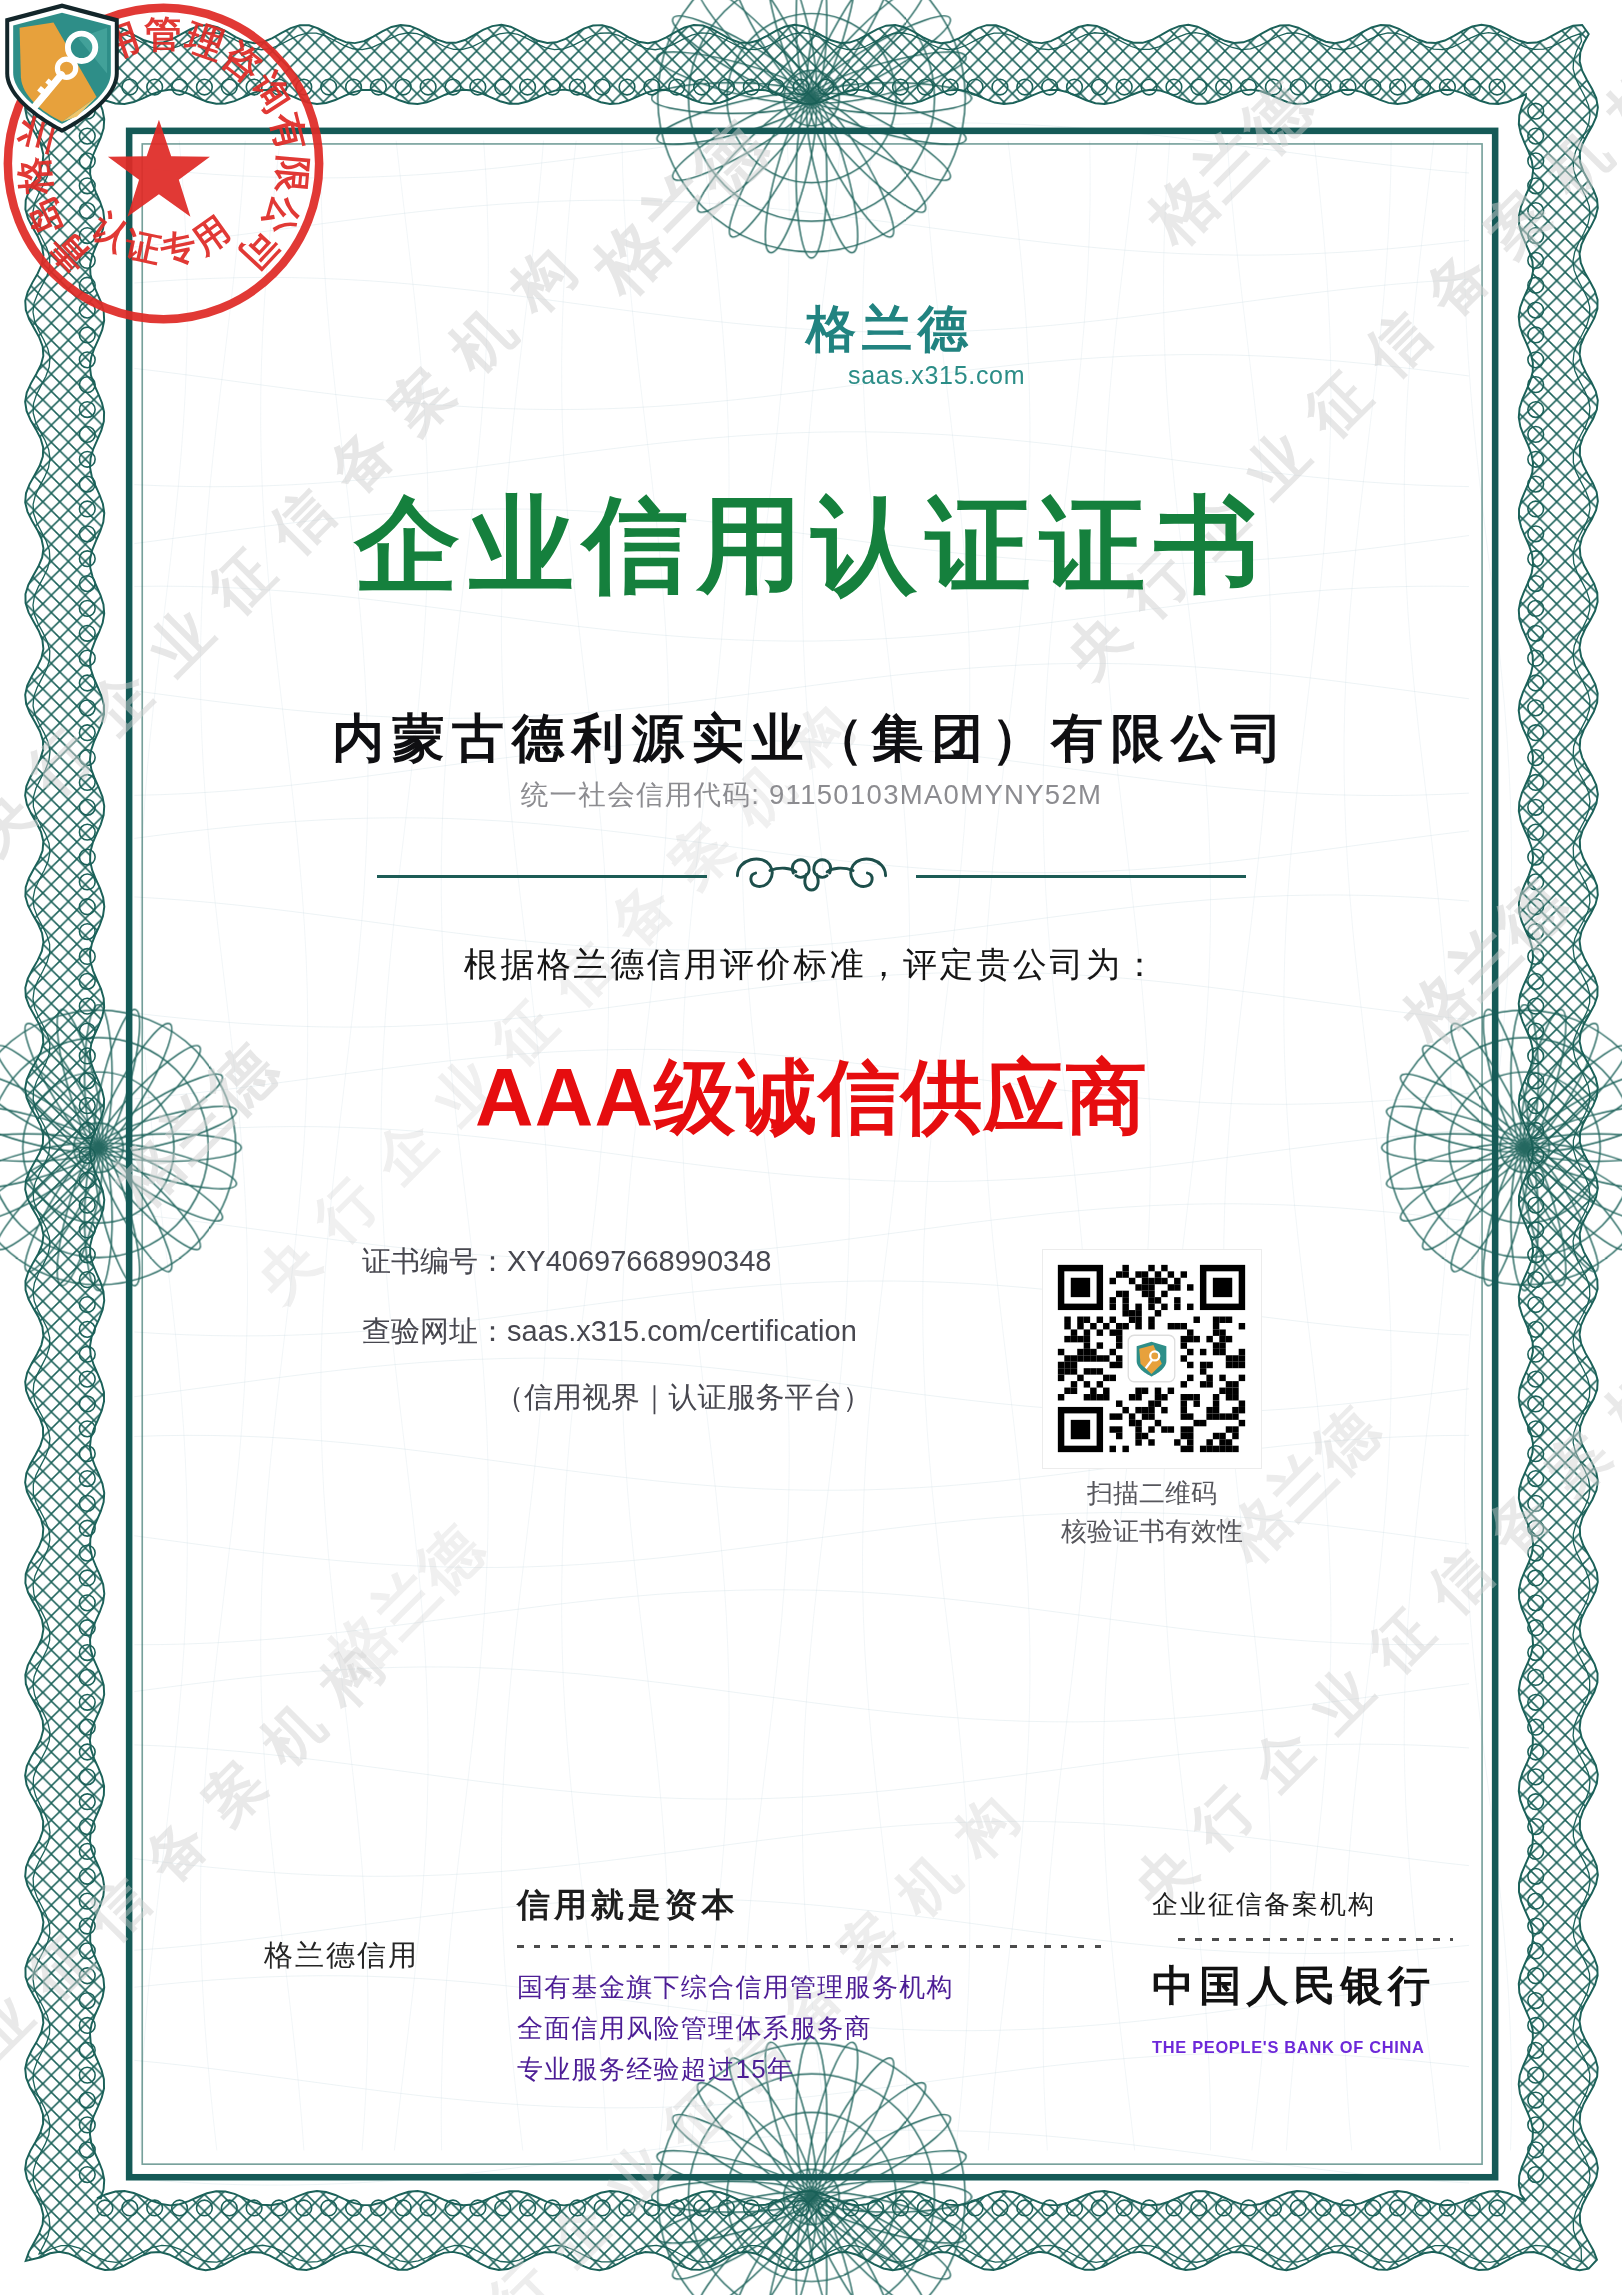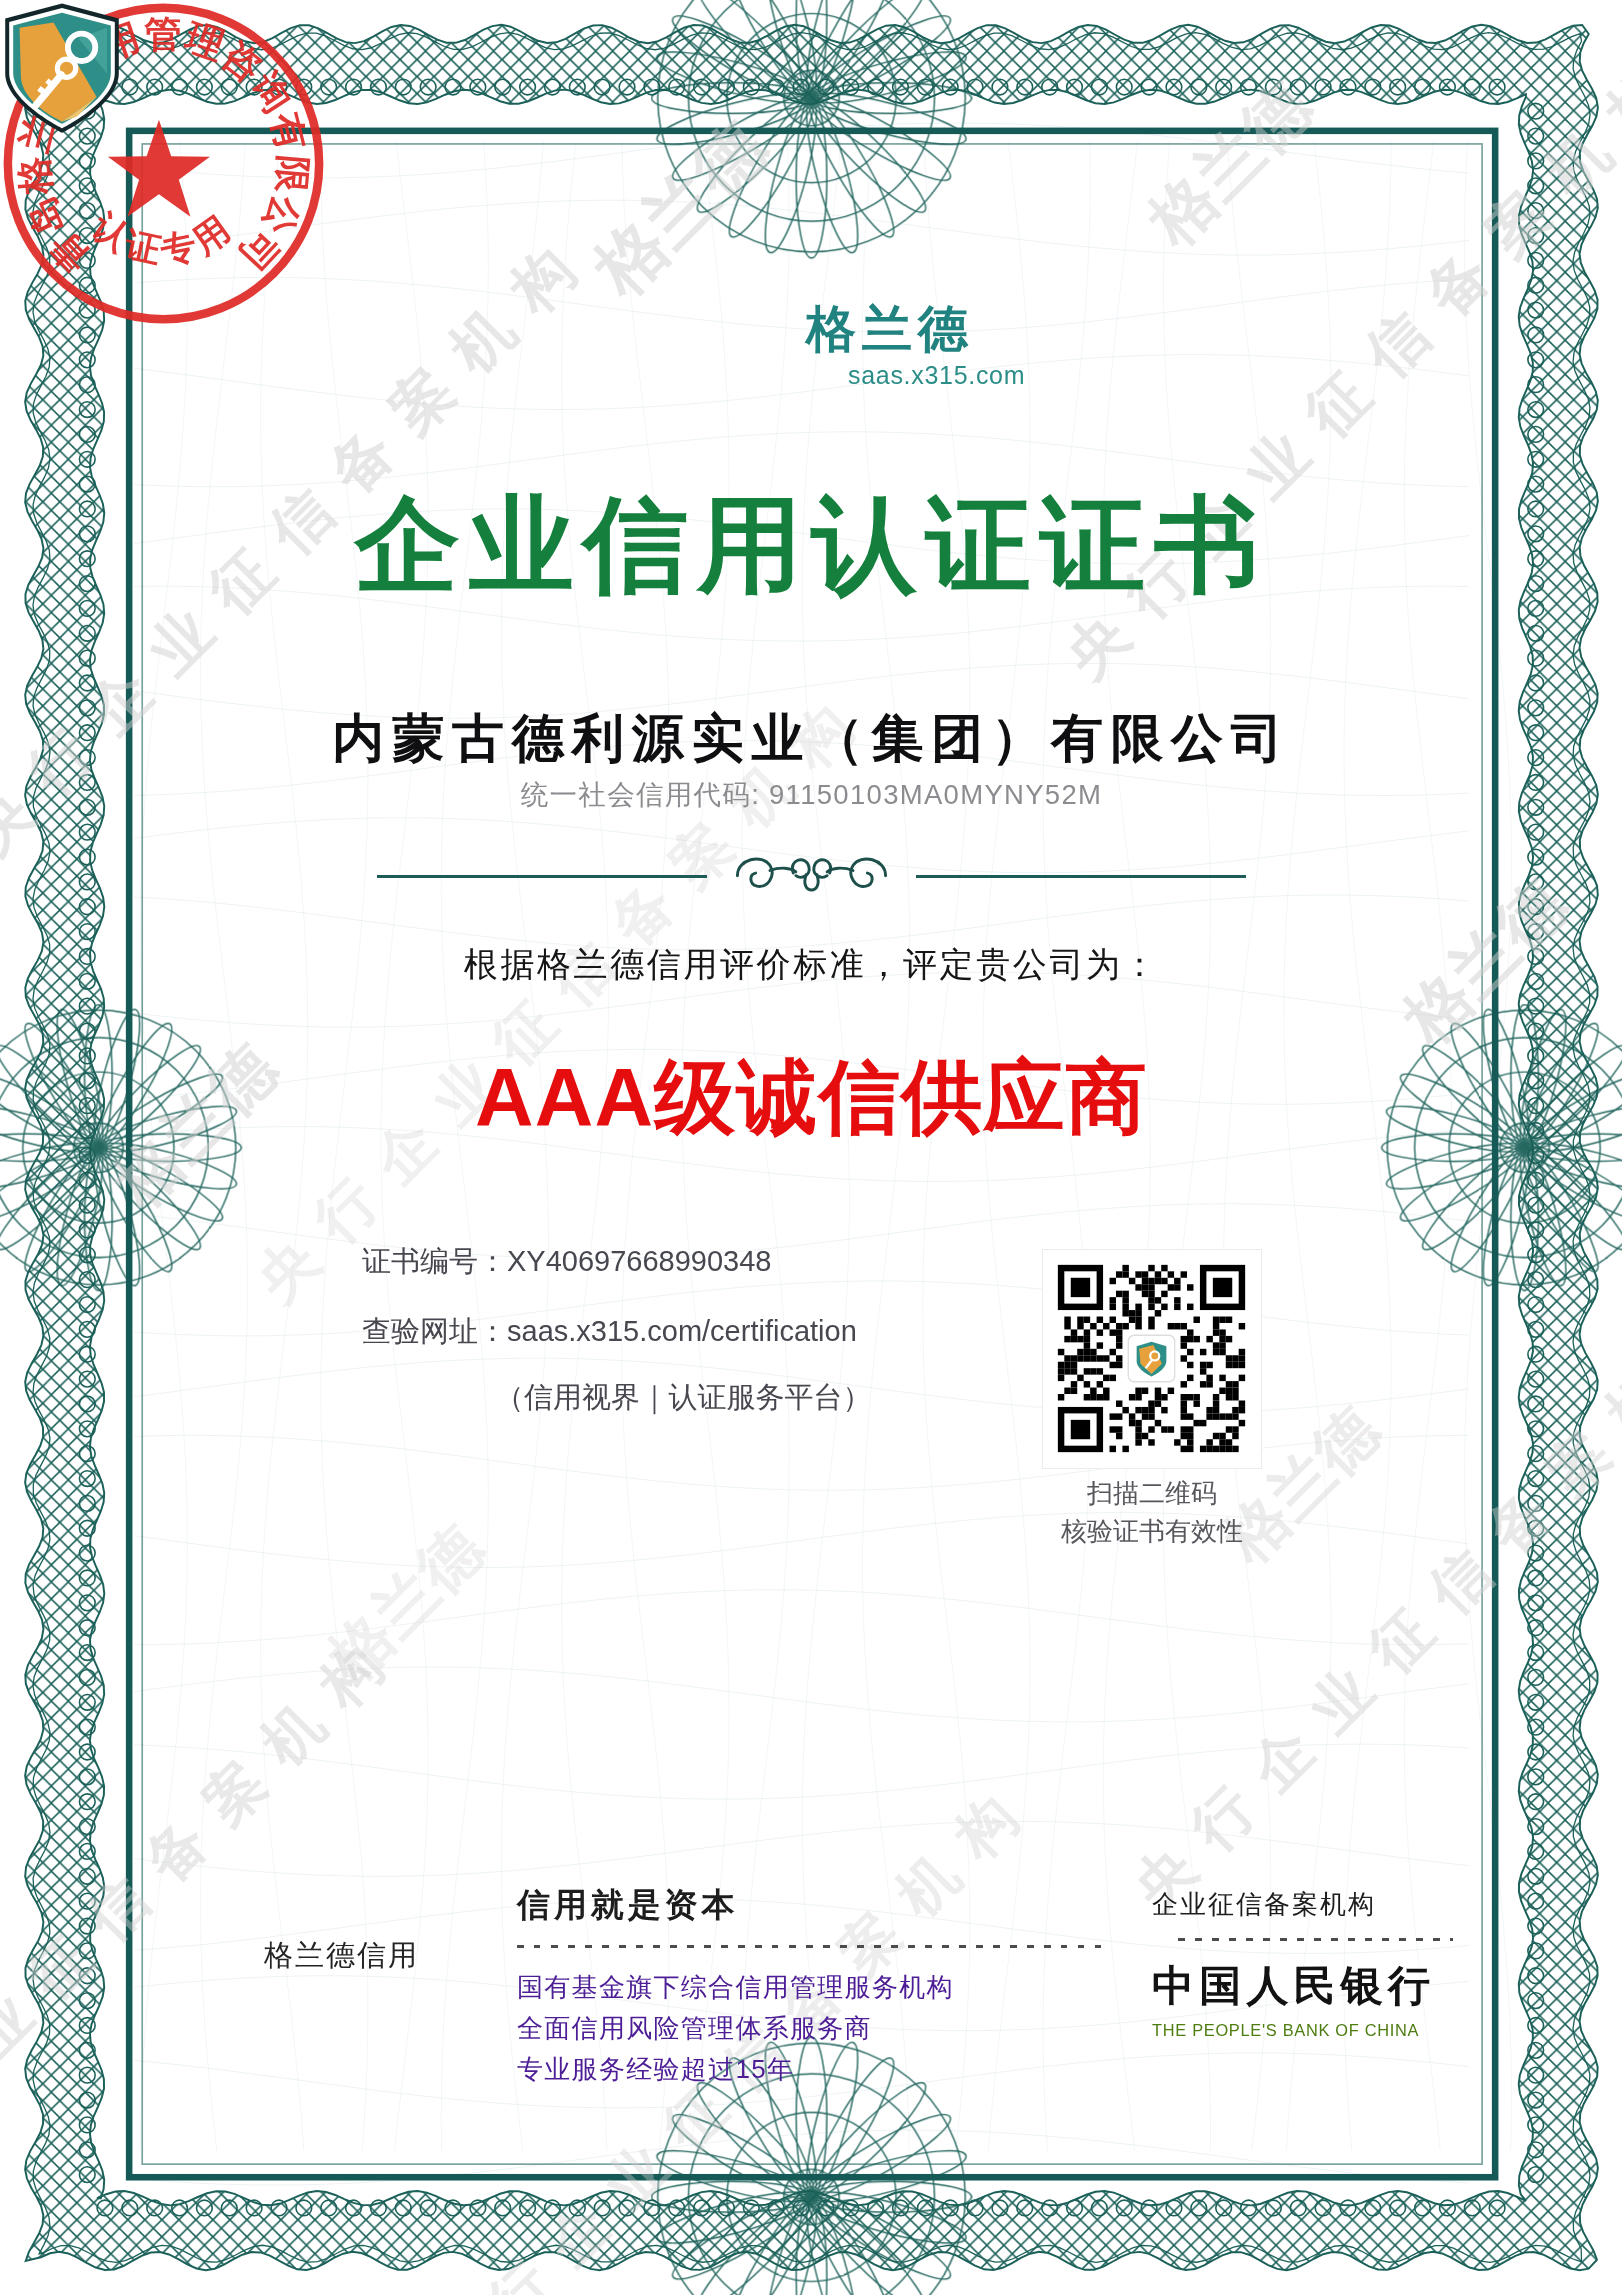--- a/index.html
+++ b/index.html
@@ -49,21 +49,21 @@
   .slogan{font-size:33px;font-weight:800;color:#1d1d1d;letter-spacing:3.9px;}
   .dotline{height:3.3px;margin:17px 0 18.3px 0;
            background:repeating-linear-gradient(90deg,#4c4c4c 0 6.5px,transparent 6.5px 17px);}
   .fc-line{font-size:26px;color:#4c1d95;line-height:41px;letter-spacing:1.3px;}
 
   .footer-right{position:absolute;left:1152px;top:1887px;width:327px;}
   .fr-title{font-size:26px;color:#1d1d1d;letter-spacing:2px;}
   .footer-right .dotline{width:275px;margin:15.7px auto 17px auto;}
   .bank-cn{font-family:"DejaVu Serif","Liberation Serif",serif;font-size:42px;font-weight:800;
            color:#121212;letter-spacing:5.2px;margin-top:12px;}
-  .bank-en{margin-top:7px;font-size:16.4px;color:#4d7c0f;letter-spacing:0.7px;font-weight:400;}
+  .bank-en{margin-top:24px;font-size:16.4px;color:#6d28d9;letter-spacing:0.7px;font-weight:700;}
 </style>
 </head>
 <body>
 
 <div class="page">
 
   <svg id="mesh" width="1623" height="2295" viewBox="0 0 2480 3508">
       <path d="M205,255.8L245,259.8L285,263.4L325,266.4L365,268.8L405,270.5L445,271.6L485,272.0L525,271.7L565,270.7L605,269.0L645,266.7L685,263.7L725,260.2L765,256.2L805,251.8L845,247.0L885,241.9L925,236.6L965,231.2L1005,225.8L1045,220.5L1085,215.3L1125,210.3L1165,205.7L1205,201.5L1245,197.8L1285,194.6L1325,192.0L1365,190.0L1405,188.7L1445,188.1L1485,188.1L1525,188.9L1565,190.3L1605,192.5L1645,195.2L1685,198.5L1725,202.3L1765,206.6L1805,211.3L1845,216.3L1885,221.6L1925,226.9L1965,232.3L2005,237.7L2045,243.0L2085,248.0L2125,252.7L2165,257.1L2205,261.0L2245,264.4M205,377.5L245,373.5L285,369.0L325,364.1L365,359.0L405,353.7L445,348.3L485,342.9L525,337.5L565,332.4L605,327.5L645,322.9L685,318.8L725,315.2L765,312.1L805,309.6L845,307.7L885,306.5L925,306.0L965,306.2L1005,307.1L1045,308.7L1085,310.9L1125,313.7L1165,317.1L1205,321.1L1245,325.4L1285,330.2L1325,335.2L1365,340.5L1405,345.9L1445,351.3L1485,356.6L1525,361.9L1565,366.8L1605,371.5L1645,375.8L1685,379.6L1725,382.9L1765,385.6L1805,387.7L1845,389.1L1885,389.9L1925,389.9L1965,389.3L2005,387.9L2045,385.9L2085,383.3L2125,380.1L2165,376.3L2205,372.1L2245,367.5M205,432.6L245,429.6L285,427.2L325,425.5L365,424.4L405,424.0L445,424.3L485,425.3L525,427.0L565,429.3L605,432.3L645,435.8L685,439.8L725,444.2L765,449.0L805,454.1L845,459.4L885,464.8L925,470.2L965,475.6L1005,480.7L1045,485.7L1085,490.3L1125,494.5L1165,498.2L1205,501.4L1245,504.0L1285,506.0L1325,507.3L1365,507.9L1405,507.9L1445,507.1L1485,505.6L1525,503.5L1565,500.8L1605,497.5L1645,493.6L1685,489.3L1725,484.7L1765,479.7L1805,474.4L1845,469.1L1885,463.7L1925,458.3L1965,453.0L2005,448.0L2045,443.3L2085,438.9L2125,435.0L2165,431.6L2205,428.8L2245,426.6M205,563.1L245,567.9L285,573.0L325,578.4L365,583.8L405,589.2L445,594.5L485,599.6L525,604.5L565,609.1L605,613.2L645,616.8L685,619.9L725,622.4L765,624.3L805,625.5L845,626.0L885,625.8L925,624.9L965,623.3L1005,621.1L1045,618.3L1085,614.8L1125,610.9L1165,606.5L1205,601.8L1245,596.8L1285,591.5L1325,586.1L1365,580.7L1405,575.3L1445,570.1L1485,565.1L1525,560.5L1565,556.2L1605,552.4L1645,549.1L1685,546.4L1725,544.3L1765,542.9L1805,542.1L1845,542.1L1885,542.7L1925,544.1L1965,546.1L2005,548.7L2045,551.9L2085,555.7L2125,559.9L2165,564.5L2205,569.5L2245,574.7M205,740.8L245,742.5L285,743.6L325,744.0L365,743.7L405,742.7L445,741.0L485,738.6L525,735.7L565,732.2L605,728.2L645,723.7L685,718.9L725,713.9L765,708.6L805,703.2L845,697.8L885,692.4L925,687.2L965,682.3L1005,677.7L1045,673.5L1085,669.8L1125,666.6L1165,664.0L1205,662.0L1245,660.7L1285,660.1L1325,660.1L1365,660.9L1405,662.4L1445,664.5L1485,667.2L1525,670.5L1565,674.4L1605,678.7L1645,683.4L1685,688.4L1725,693.6L1765,698.9L1805,704.4L1845,709.7L1885,715.0L1925,720.0L1965,724.7L2005,729.1L2045,733.0L2085,736.4L2125,739.2L2165,741.4L2205,742.9L2245,743.8M205,830.9L245,825.6L285,820.2L325,814.8L365,809.5L405,804.4L445,799.5L485,794.9L525,790.8L565,787.2L605,784.1L645,781.6L685,779.7L725,778.5L765,778.0L805,778.2L845,779.1L885,780.7L925,782.9L965,785.8L1005,789.2L1045,793.1L1085,797.5L1125,802.2L1165,807.3L1205,812.5L1245,817.9L1285,823.3L1325,828.7L1365,833.9L1405,838.9L1445,843.5L1485,847.8L1525,851.6L1565,854.9L1605,857.6L1645,859.7L1685,861.1L1725,861.9L1765,861.9L1805,861.3L1845,859.9L1885,857.9L1925,855.3L1965,852.1L2005,848.3L2045,844.1L2085,839.5L2125,834.5L2165,829.3L2205,824.0L2245,818.6M205,896.4L245,896.0L285,896.3L325,897.3L365,899.0L405,901.4L445,904.3L485,907.8L525,911.8L565,916.3L605,921.1L645,926.2L685,931.4L725,936.8L765,942.3L805,947.6L845,952.8L885,957.7L925,962.3L965,966.5L1005,970.3L1045,973.4L1085,976.1L1125,978.0L1165,979.3L1205,979.9L1245,979.9L1285,979.1L1325,977.6L1365,975.5L1405,972.8L1445,969.5L1485,965.6L1525,961.3L1565,956.6L1605,951.6L1645,946.4L1685,941.0L1725,935.6L1765,930.3L1805,925.0L1845,920.0L1885,915.2L1925,910.9L1965,907.0L2005,903.6L2045,900.8L2085,898.6L2125,897.0L2165,896.2L2205,896.0L2245,896.6M205,1055.8L245,1061.2L285,1066.5L325,1071.7L365,1076.5L405,1081.1L445,1085.2L485,1088.9L525,1091.9L565,1094.4L605,1096.3L645,1097.5L685,1098.0L725,1097.8L765,1096.9L805,1095.3L845,1093.1L885,1090.2L925,1086.8L965,1082.9L1005,1078.5L1045,1073.8L1085,1068.7L1125,1063.5L1165,1058.1L1205,1052.7L1245,1047.3L1285,1042.1L1325,1037.1L1365,1032.4L1405,1028.2L1445,1024.4L1485,1021.1L1525,1018.4L1565,1016.3L1605,1014.8L1645,1014.1L1685,1014.1L1725,1014.7L1765,1016.1L1805,1018.1L1845,1020.7L1885,1023.9L1925,1027.7L1965,1031.9L2005,1036.5L2045,1041.5L2085,1046.7L2125,1052.0L2165,1057.4L2205,1062.8L2245,1068.1M205,1215.7L245,1214.7L285,1213.0L325,1210.6L365,1207.7L405,1204.2L445,1200.2L485,1195.7L525,1190.9L565,1185.8L605,1180.5L645,1175.1L685,1169.7L725,1164.4L765,1159.2L805,1154.3L845,1149.7L885,1145.5L925,1141.7L965,1138.5L1005,1135.9L1045,1134.0L1085,1132.7L1125,1132.1L1165,1132.1L1205,1132.9L1245,1134.4L1285,1136.5L1325,1139.2L1365,1142.5L1405,1146.4L1445,1150.7L1485,1155.4L1525,1160.4L1565,1165.6L1605,1171.0L1645,1176.4L1685,1181.8L1725,1187.0L1765,1192.0L1805,1196.8L1845,1201.1L1885,1205.0L1925,1208.4L1965,1211.2L2005,1213.4L2045,1215.0L2085,1215.8L2125,1216.0L2165,1215.4L2205,1214.2L2245,1212.3M205,1281.5L245,1276.3L285,1271.4L325,1266.9L365,1262.8L405,1259.1L445,1256.0L485,1253.6L525,1251.7L565,1250.5L605,1250.0L645,1250.2L685,1251.1L725,1252.7L765,1254.9L805,1257.8L845,1261.2L885,1265.1L925,1269.5L965,1274.2L1005,1279.3L1045,1284.5L1085,1289.9L1125,1295.3L1165,1300.7L1205,1305.9L1245,1310.9L1285,1315.6L1325,1319.8L1365,1323.7L1405,1326.9L1445,1329.7L1485,1331.7L1525,1333.2L1565,1333.9L1605,1333.9L1645,1333.3L1685,1331.9L1725,1329.9L1765,1327.3L1805,1324.1L1845,1320.3L1885,1316.1L1925,1311.4L1965,1306.5L2005,1301.3L2045,1296.0L2085,1290.5L2125,1285.2L2165,1279.9L2205,1274.8L2245,1270.0M205,1371.0L245,1373.4L285,1376.3L325,1379.8L365,1383.8L405,1388.3L445,1393.1L485,1398.2L525,1403.5L565,1408.9L605,1414.3L645,1419.6L685,1424.8L725,1429.7L765,1434.3L805,1438.5L845,1442.3L885,1445.5L925,1448.1L965,1450.0L1005,1451.3L1045,1451.9L1085,1451.9L1125,1451.1L1165,1449.6L1205,1447.5L1245,1444.8L1285,1441.4L1325,1437.6L1365,1433.3L1405,1428.6L1445,1423.6L1485,1418.4L1525,1413.0L1565,1407.6L1605,1402.2L1645,1397.0L1685,1391.9L1725,1387.2L1765,1382.9L1805,1379.0L1845,1375.6L1885,1372.8L1925,1370.6L1965,1369.0L2005,1368.2L2045,1368.0L2085,1368.6L2125,1369.8L2165,1371.7L2205,1374.2L2245,1377.3M205,1548.6L245,1553.1L285,1557.2L325,1560.9L365,1564.0L405,1566.5L445,1568.3L485,1569.5L525,1570.0L565,1569.8L605,1568.9L645,1567.3L685,1565.1L725,1562.2L765,1558.8L805,1554.9L845,1550.5L885,1545.7L925,1540.7L965,1535.4L1005,1530.1L1045,1524.7L1085,1519.3L1125,1514.1L1165,1509.1L1205,1504.4L1245,1500.1L1285,1496.3L1325,1493.0L1365,1490.3L1405,1488.3L1445,1486.8L1485,1486.1L1525,1486.1L1565,1486.7L1605,1488.1L1645,1490.1L1685,1492.7L1725,1495.9L1765,1499.7L1805,1503.9L1845,1508.6L1885,1513.5L1925,1518.7L1965,1524.1L2005,1529.5L2045,1534.9L2085,1540.1L2125,1545.2L2165,1550.0L2205,1554.4L2245,1558.4M205,1679.7L245,1676.2L285,1672.1L325,1667.7L365,1662.9L405,1657.8L445,1652.5L485,1647.1L525,1641.7L565,1636.4L605,1631.2L645,1626.3L685,1621.6L725,1617.4L765,1613.7L805,1610.5L845,1607.9L885,1606.0L925,1604.7L965,1604.1L1005,1604.1L1045,1604.9L1085,1606.4L1125,1608.5L1165,1611.2L1205,1614.6L1245,1618.4L1285,1622.7L1325,1627.4L1365,1632.4L1405,1637.6L1445,1643.0L1485,1648.4L1525,1653.8L1565,1659.0L1605,1664.1L1645,1668.8L1685,1673.1L1725,1677.0L1765,1680.4L1805,1683.2L1845,1685.4L1885,1687.0L1925,1687.8L1965,1688.0L2005,1687.4L2045,1686.2L2085,1684.3L2125,1681.8L2165,1678.6L2205,1675.0L2245,1670.8M205,1734.8L245,1731.1L285,1728.0L325,1725.5L365,1723.7L405,1722.5L445,1722.0L485,1722.2L525,1723.1L565,1724.7L605,1726.9L645,1729.8L685,1733.2L725,1737.1L765,1741.5L805,1746.3L845,1751.3L885,1756.6L925,1761.9L965,1767.4L1005,1772.7L1045,1777.9L1085,1782.9L1125,1787.6L1165,1791.9L1205,1795.7L1245,1799.0L1285,1801.7L1325,1803.7L1365,1805.2L1405,1805.9L1445,1805.9L1485,1805.3L1525,1803.9L1565,1801.9L1605,1799.3L1645,1796.0L1685,1792.3L1725,1788.1L1765,1783.4L1805,1778.5L1845,1773.3L1885,1767.9L1925,1762.5L1965,1757.1L2005,1751.9L2045,1746.8L2085,1742.0L2125,1737.6L2165,1733.6L2205,1730.1L2245,1727.2M205,1855.9L245,1860.3L285,1865.1L325,1870.2L365,1875.5L405,1880.9L445,1886.3L485,1891.6L525,1896.8L565,1901.8L605,1906.4L645,1910.6L685,1914.3L725,1917.5L765,1920.1L805,1922.0L845,1923.3L885,1924.0L925,1923.9L965,1923.1L1005,1921.6L1045,1919.5L1085,1916.7L1125,1913.4L1165,1909.6L1205,1905.3L1245,1900.6L1285,1895.6L1325,1890.3L1365,1885.0L1405,1879.6L1445,1874.2L1485,1868.9L1525,1863.9L1565,1859.2L1605,1854.8L1645,1850.9L1685,1847.6L1725,1844.8L1765,1842.6L1805,1841.0L1845,1840.2L1885,1840.0L1925,1840.6L1965,1841.8L2005,1843.7L2045,1846.2L2085,1849.4L2125,1853.0L2165,1857.2L2205,1861.8L2245,1866.7M205,2036.0L245,2038.5L285,2040.3L325,2041.5L365,2042.0L405,2041.8L445,2040.9L485,2039.3L525,2037.1L565,2034.2L605,2030.8L645,2026.9L685,2022.5L725,2017.7L765,2012.7L805,2007.4L845,2002.0L885,1996.6L925,1991.3L965,1986.1L1005,1981.1L1045,1976.4L1085,1972.1L1125,1968.3L1165,1965.0L1205,1962.3L1245,1960.3L1285,1958.8L1325,1958.1L1365,1958.1L1405,1958.7L1445,1960.1L1485,1962.1L1525,1964.7L1565,1968.0L1605,1971.7L1645,1976.0L1685,1980.6L1725,1985.5L1765,1990.7L1805,1996.1L1845,2001.5L1885,2006.9L1925,2012.2L1965,2017.2L2005,2022.0L2045,2026.4L2085,2030.4L2125,2033.9L2165,2036.8L2205,2039.1L2245,2040.7M205,2134.9L245,2129.8L285,2124.5L325,2119.1L365,2113.7L405,2108.3L445,2103.2L485,2098.2L525,2093.6L565,2089.4L605,2085.7L645,2082.5L685,2079.9L725,2078.0L765,2076.7L805,2076.0L845,2076.1L885,2076.9L925,2078.4L965,2080.5L1005,2083.3L1045,2086.6L1085,2090.4L1125,2094.7L1165,2099.4L1205,2104.4L1245,2109.7L1285,2115.0L1325,2120.4L1365,2125.8L1405,2131.1L1445,2136.1L1485,2140.8L1525,2145.2L1565,2149.1L1605,2152.4L1645,2155.2L1685,2157.4L1725,2159.0L1765,2159.8L1805,2160.0L1845,2159.4L1885,2158.2L1925,2156.3L1965,2153.8L2005,2150.6L2045,2147.0L2085,2142.8L2125,2138.2L2165,2133.3L2205,2128.2L2245,2122.8M205,2195.7L245,2194.5L285,2194.0L325,2194.2L365,2195.1L405,2196.7L445,2198.9L485,2201.8L525,2205.2L565,2209.2L605,2213.5L645,2218.3L685,2223.3L725,2228.6L765,2234.0L805,2239.4L845,2244.8L885,2250.0L925,2254.9L965,2259.6L1005,2263.9L1045,2267.7L1085,2271.0L1125,2273.7L1165,2275.8L1205,2277.2L1245,2277.9L1285,2277.9L1325,2277.3L1365,2275.9L1405,2273.9L1445,2271.3L1485,2268.0L1525,2264.3L1565,2260.0L1605,2255.4L1645,2250.4L1685,2245.2L1725,2239.9L1765,2234.5L1805,2229.1L1845,2223.8L1885,2218.8L1925,2214.0L1965,2209.6L2005,2205.6L2045,2202.1L2085,2199.2L2125,2196.9L2165,2195.2L2205,2194.3L2245,2194.0M205,2347.5L245,2352.9L285,2358.3L325,2363.7L365,2368.9L405,2373.8L445,2378.4L485,2382.6L525,2386.3L565,2389.5L605,2392.1L645,2394.0L685,2395.3L725,2396.0L765,2395.9L805,2395.1L845,2393.6L885,2391.5L925,2388.7L965,2385.4L1005,2381.6L1045,2377.2L1085,2372.6L1125,2367.5L1165,2362.3L1205,2357.0L1245,2351.5L1285,2346.2L1325,2340.9L1365,2335.9L1405,2331.2L1445,2326.8L1485,2322.9L1525,2319.5L1565,2316.7L1605,2314.6L1645,2313.0L1685,2312.2L1725,2312.0L1765,2312.6L1805,2313.8L1845,2315.7L1885,2318.2L1925,2321.4L1965,2325.1L2005,2329.2L2045,2333.8L2085,2338.7L2125,2343.8L2165,2349.2L2205,2354.6L2245,2360.0M205,2514.0L245,2513.8L285,2512.9L325,2511.3L365,2509.0L405,2506.2L445,2502.8L485,2498.8L525,2494.5L565,2489.7L605,2484.6L645,2479.4L685,2474.0L725,2468.6L765,2463.2L805,2458.0L845,2453.0L885,2448.4L925,2444.1L965,2440.3L1005,2437.0L1045,2434.3L1085,2432.2L1125,2430.8L1165,2430.1L1205,2430.1L1245,2430.7L1285,2432.1L1325,2434.1L1365,2436.8L1405,2440.0L1445,2443.7L1485,2448.0L1525,2452.6L1565,2457.6L1605,2462.8L1645,2468.1L1685,2473.5L1725,2478.9L1765,2484.2L1805,2489.3L1845,2494.0L1885,2498.5L1925,2502.4L1965,2505.9L2005,2508.8L2045,2511.1L2085,2512.8L2125,2513.7L2165,2514.0L2205,2513.6L2245,2512.5M205,2585.6L245,2580.3L285,2575.1L325,2570.2L365,2565.6L405,2561.4L445,2557.7L485,2554.5L525,2551.9L565,2549.9L605,2548.7L645,2548.0L685,2548.1L725,2548.9L765,2550.4L805,2552.5L845,2555.3L885,2558.6L925,2562.5L965,2566.8L1005,2571.5L1045,2576.5L1085,2581.7L1125,2587.1L1165,2592.5L1205,2597.8L1245,2603.1L1285,2608.1L1325,2612.8L1365,2617.2L1405,2621.1L1445,2624.5L1485,2627.3L1525,2629.4L1565,2631.0L1605,2631.8L1645,2632.0L1685,2631.4L1725,2630.2L1765,2628.3L1805,2625.7L1845,2622.6L1885,2618.9L1925,2614.8L1965,2610.2L2005,2605.3L2045,2600.1L2085,2594.8L2125,2589.4L2165,2584.0L2205,2578.7L2245,2573.6M205,2667.1L245,2668.7L285,2671.0L325,2673.8L365,2677.2L405,2681.2L445,2685.6L485,2690.3L525,2695.4L565,2700.6L605,2706.0L645,2711.4L685,2716.8L725,2722.0L765,2727.0L805,2731.6L845,2735.9L885,2739.7L925,2743.0L965,2745.7L1005,2747.8L1045,2749.2L1085,2749.9L1125,2749.9L1165,2749.3L1205,2747.9L1245,2745.9L1285,2743.2L1325,2740.0L1365,2736.2L1405,2732.0L1445,2727.4L1485,2722.4L1525,2717.2L1565,2711.9L1605,2706.5L1645,2701.1L1685,2695.8L1725,2690.7L1765,2685.9L1805,2681.5L1845,2677.6L1885,2674.1L1925,2671.2L1965,2668.9L2005,2667.2L2045,2666.3L2085,2666.0L2125,2666.4L2165,2667.5L2205,2669.3L2245,2671.8M205,2840.9L245,2845.8L285,2850.4L325,2854.6L365,2858.3L405,2861.5L445,2864.1L485,2866.1L525,2867.3L565,2868.0L605,2867.9L645,2867.1L685,2865.6L725,2863.5L765,2860.7L805,2857.4L845,2853.5L885,2849.2L925,2844.5L965,2839.5L1005,2834.3L1045,2828.9L1085,2823.5L1125,2818.1L1165,2812.9L1205,2807.9L1245,2803.1L1285,2798.8L1325,2794.9L1365,2791.5L1405,2788.7L1445,2786.5L1485,2785.0L1525,2784.2L1565,2784.0L1605,2784.6L1645,2785.8L1685,2787.7L1725,2790.3L1765,2793.4L1805,2797.1L1845,2801.2L1885,2805.8L1925,2810.7L1965,2815.9L2005,2821.2L2045,2826.6L2085,2832.0L2125,2837.3L2165,2842.4L2205,2847.3L2245,2851.7M205,2981.0L245,2978.2L285,2974.7L325,2970.8L365,2966.4L405,2961.7L445,2956.6L485,2951.4L525,2946.0L565,2940.6L605,2935.2L645,2930.0L685,2925.0L725,2920.4L765,2916.1L805,2912.3L845,2909.0L885,2906.3L925,2904.2L965,2902.8L1005,2902.1L1045,2902.1L1085,2902.7L1125,2904.1L1165,2906.1L1205,2908.8L1245,2912.0L1285,2915.8L1325,2920.0L1365,2924.6L1405,2929.6L1445,2934.8L1485,2940.1L1525,2945.6L1565,2950.9L1605,2956.2L1645,2961.3L1685,2966.1L1725,2970.5L1765,2974.5L1805,2977.9L1845,2980.8L1885,2983.1L1925,2984.8L1965,2985.7L2005,2986.0L2045,2985.6L2085,2984.4L2125,2982.7L2165,2980.2L2205,2977.2L2245,2973.6M205,3037.6L245,3033.4L285,3029.7L325,3026.5L365,3023.9L405,3021.9L445,3020.6L485,3020.0L525,3020.1L565,3020.9L605,3022.4L645,3024.5L685,3027.3L725,3030.6L765,3034.5L805,3038.8L845,3043.5L885,3048.5L925,3053.7L965,3059.1L1005,3064.5L1045,3069.9L1085,3075.1L1125,3080.1L1165,3084.9L1205,3089.2L1245,3093.1L1285,3096.5L1325,3099.3L1365,3101.5L1405,3103.0L1445,3103.8L1485,3104.0L1525,3103.4L1565,3102.2L1605,3100.3L1645,3097.7L1685,3094.6L1725,3090.9L1765,3086.8L1805,3082.2L1845,3077.3L1885,3072.1L1925,3066.8L1965,3061.4L2005,3056.0L2045,3050.7L2085,3045.6L2125,3040.7L2165,3036.2L2205,3032.2L2245,3028.6M205,3149.3L245,3153.2L285,3157.6L325,3162.3L365,3167.4L405,3172.7L445,3178.0L485,3183.4L525,3188.8L565,3194.0L605,3199.0L645,3203.7L685,3207.9L725,3211.7L765,3215.0L805,3217.7L845,3219.8L885,3221.2L925,3221.9L965,3221.9L1005,3221.3L1045,3219.9L1085,3217.9L1125,3215.2L1165,3212.0L1205,3208.2L1245,3204.0L1285,3199.3L1325,3194.4L1365,3189.2L1405,3183.8L1445,3178.4L1485,3173.0L1525,3167.8L1565,3162.7L1605,3157.9L1645,3153.5L1685,3149.5L1725,3146.1L1765,3143.2L1805,3140.9L1845,3139.2L1885,3138.3L1925,3138.0L1965,3138.4L2005,3139.6L2045,3141.3L2085,3143.8L2125,3146.8L2165,3150.4L2205,3154.5L2245,3159.0M205,3330.3L245,3333.5L285,3336.1L325,3338.1L365,3339.4L405,3340.0L445,3339.9L485,3339.1L525,3337.6L565,3335.5L605,3332.7L645,3329.4L685,3325.5L725,3321.2L765,3316.5L805,3311.5L845,3306.3L885,3300.9L925,3295.5L965,3290.1L1005,3284.9L1045,3279.8L1085,3275.1L1125,3270.8L1165,3266.9L1205,3263.5L1245,3260.7L1285,3258.5L1325,3257.0L1365,3256.2L1405,3256.0L1445,3256.6L1485,3257.8L1525,3259.7L1565,3262.3L1605,3265.4L1645,3269.1L1685,3273.3L1725,3277.8L1765,3282.7L1805,3287.9L1845,3293.2L1885,3298.6L1925,3304.0L1965,3309.3L2005,3314.4L2045,3319.3L2085,3323.8L2125,3327.8L2165,3331.4L2205,3334.4L2245,3336.8" fill="none" stroke="#aac7d2" stroke-width="1" opacity="0.33"></path>
       <path d="M273.6,215L277.7,263L281.0,311L283.5,359L285.2,407L285.9,455L285.8,503L284.7,551L282.8,599L280.0,647L276.4,695L272.2,743L267.4,791L262.2,839L256.6,887L250.9,935L245.2,983L239.5,1031L234.2,1079L229.2,1127L224.8,1175L221.0,1223L218.0,1271L215.8,1319L214.4,1367L214.0,1415L214.5,1463L215.9,1511L218.1,1559L221.2,1607L225.0,1655L229.5,1703L234.5,1751L239.8,1799L245.5,1847L251.2,1895L256.9,1943L262.5,1991L267.7,2039L272.5,2087L276.6,2135L280.2,2183L282.9,2231L284.8,2279L285.8,2327L285.9,2375L285.1,2423L283.4,2471L280.8,2519L277.5,2567L273.4,2615L268.8,2663L263.6,2711L258.1,2759L252.5,2807L246.7,2855L241.0,2903L235.6,2951L230.5,2999L225.9,3047L222.0,3095L218.7,3143L216.3,3191L214.7,3239L214.0,3287M374.5,215L371.6,263L367.9,311L363.6,359L358.8,407L353.5,455L347.9,503L342.2,551L336.4,599L330.8,647L325.5,695L320.6,743L316.3,791L312.6,839L309.7,887L307.6,935L306.3,983L306.0,1031L306.6,1079L308.1,1127L310.5,1175L313.7,1223L317.6,1271L322.1,1319L327.1,1367L332.5,1415L338.2,1463L343.9,1511L349.6,1559L355.1,1607L360.3,1655L365.0,1703L369.1,1751L372.6,1799L375.2,1847L377.0,1895L377.9,1943L377.9,1991L376.9,2039L375.1,2087L372.4,2135L369.0,2183L364.9,2231L360.1,2279L355.0,2327L349.4,2375L343.7,2423L338.0,2471L332.3,2519L326.9,2567L321.9,2615L317.4,2663L313.5,2711L310.4,2759L308.0,2807L306.6,2855L306.0,2903L306.4,2951L307.6,2999L309.8,3047L312.7,3095L316.4,3143L320.8,3191L325.7,3239L331.0,3287M427.7,215L422.2,263L416.9,311L412.1,359L407.8,407L404.2,455L401.4,503L399.4,551L398.2,599L398.0,647L398.7,695L400.4,743L402.8,791L406.1,839L410.1,887L414.7,935L419.8,983L425.2,1031L430.9,1079L436.6,1127L442.3,1175L447.8,1223L452.9,1271L457.6,1319L461.6,1367L464.9,1415L467.5,1463L469.2,1511L469.9,1559L469.8,1607L468.8,1655L466.8,1703L464.1,1751L460.5,1799L456.3,1847L451.5,1895L446.3,1943L440.7,1991L435.0,2039L429.3,2087L423.6,2135L418.3,2183L413.3,2231L408.9,2279L405.1,2327L402.1,2375L399.8,2423L398.5,2471L398.0,2519L398.5,2567L399.8,2615L402.1,2663L405.1,2711L408.9,2759L413.4,2807L418.4,2855L423.7,2903L429.3,2951L435.1,2999L440.8,3047L446.4,3095L451.6,3143L456.4,3191L460.6,3239L464.1,3287M490.2,215L490.1,263L490.9,311L492.6,359L495.2,407L498.6,455L502.6,503L507.3,551L512.4,599L517.9,647L523.6,695L529.4,743L535.0,791L540.5,839L545.5,887L550.1,935L554.1,983L557.3,1031L559.7,1079L561.3,1127L562.0,1175L561.7,1223L560.6,1271L558.5,1319L555.7,1367L552.0,1415L547.7,1463L542.9,1511L537.6,1559L532.0,1607L526.3,1655L520.6,1703L515.0,1751L509.6,1799L504.7,1847L500.4,1895L496.7,1943L493.7,1991L491.6,2039L490.3,2087L490.0,2135L490.6,2183L492.1,2231L494.4,2279L497.6,2327L501.5,2375L506.0,2423L511.0,2471L516.4,2519L522.1,2567L527.8,2615L533.5,2663L539.0,2711L544.2,2759L548.9,2807L553.1,2855L556.5,2903L559.2,2951L561.0,2999L561.9,3047L561.9,3095L561.0,3143L559.2,3191L556.5,3239L553.1,3287M605.1,215L610.6,263L616.3,311L622.1,359L627.7,407L633.1,455L638.1,503L642.6,551L646.5,599L649.6,647L652.0,695L653.4,743L654.0,791L653.6,839L652.4,887L650.2,935L647.2,983L643.5,1031L639.2,1079L634.2,1127L628.9,1175L623.3,1223L617.6,1271L611.8,1319L606.3,1367L601.0,1415L596.2,1463L591.9,1511L588.3,1559L585.4,1607L583.4,1655L582.3,1703L582.0,1751L582.7,1799L584.3,1847L586.8,1895L590.0,1943L594.0,1991L598.6,2039L603.7,2087L609.1,2135L614.8,2183L620.5,2231L626.2,2279L631.7,2327L636.8,2375L641.5,2423L645.5,2471L648.9,2519L651.4,2567L653.1,2615L653.9,2663L653.8,2711L652.8,2759L650.9,2807L648.1,2855L644.6,2903L640.4,2951L635.6,2999L630.4,3047L624.8,3095L619.1,3143L613.4,3191L607.8,3239L602.4,3287M738.9,215L742.0,263L744.2,311L745.6,359L746.0,407L745.5,455L744.1,503L741.9,551L738.8,599L735.0,647L730.6,695L725.6,743L720.2,791L714.6,839L708.9,887L703.1,935L697.6,983L692.4,1031L687.6,1079L683.4,1127L679.9,1175L677.1,1223L675.2,1271L674.2,1319L674.1,1367L674.9,1415L676.6,1463L679.1,1511L682.5,1559L686.5,1607L691.2,1655L696.3,1703L701.8,1751L707.5,1799L713.2,1847L718.9,1895L724.4,1943L729.4,1991L734.0,2039L738.0,2087L741.2,2135L743.7,2183L745.3,2231L746.0,2279L745.7,2327L744.6,2375L742.6,2423L739.7,2471L736.1,2519L731.8,2567L727.0,2615L721.7,2663L716.1,2711L710.4,2759L704.7,2807L699.1,2855L693.7,2903L688.8,2951L684.5,2999L680.7,3047L677.8,3095L675.6,3143L674.4,3191L674.0,3239L674.6,3287M830.4,215L826.5,263L822.0,311L816.9,359L811.5,407L805.9,455L800.1,503L794.4,551L788.9,599L783.7,647L779.0,695L774.9,743L771.5,791L768.8,839L767.0,887L766.1,935L766.1,983L767.0,1031L768.9,1079L771.5,1127L775.0,1175L779.1,1223L783.8,1271L789.0,1319L794.5,1367L800.2,1415L806.0,1463L811.6,1511L817.0,1559L822.0,1607L826.5,1655L830.4,1703L833.6,1751L835.9,1799L837.4,1847L838.0,1895L837.7,1943L836.4,1991L834.3,2039L831.3,2087L827.6,2135L823.2,2183L818.3,2231L813.0,2279L807.4,2327L801.7,2375L796.0,2423L790.4,2471L785.1,2519L780.3,2567L776.0,2615L772.3,2663L769.5,2711L767.4,2759L766.3,2807L766.0,2855L766.7,2903L768.3,2951L770.7,2999L774.0,3047L777.9,3095L782.5,3143L787.6,3191L793.0,3239L798.7,3287M880.3,215L875.1,263L870.5,311L866.4,359L863.1,407L860.6,455L858.9,503L858.1,551L858.2,599L859.2,647L861.1,695L863.9,743L867.4,791L871.7,839L876.4,887L881.7,935L887.2,983L892.9,1031L898.7,1079L904.3,1127L909.7,1175L914.6,1223L919.1,1271L922.9,1319L925.9,1367L928.2,1415L929.5,1463L930.0,1511L929.5,1559L928.2,1607L925.9,1655L922.9,1703L919.1,1751L914.7,1799L909.7,1847L904.3,1895L898.7,1943L893.0,1991L887.2,2039L881.7,2087L876.5,2135L871.7,2183L867.5,2231L863.9,2279L861.2,2327L859.2,2375L858.2,2423L858.1,2471L858.9,2519L860.5,2567L863.1,2615L866.4,2663L870.5,2711L875.1,2759L880.2,2807L885.7,2855L891.4,2903L897.1,2951L902.8,2999L908.3,3047L913.3,3095L917.9,3143L921.9,3191L925.2,3239L927.6,3287M950.3,215L951.4,263L953.4,311L956.3,359L959.9,407L964.2,455L969.1,503L974.3,551L979.9,599L985.7,647L991.4,695L997.0,743L1002.3,791L1007.2,839L1011.6,887L1015.3,935L1018.2,983L1020.4,1031L1021.6,1079L1022.0,1127L1021.4,1175L1019.9,1223L1017.6,1271L1014.5,1319L1010.6,1367L1006.1,1415L1001.0,1463L995.6,1511L990.0,1559L984.2,1607L978.5,1655L973.0,1703L967.8,1751L963.1,1799L959.0,1847L955.5,1895L952.9,1943L951.0,1991L950.1,2039L950.1,2087L951.0,2135L952.8,2183L955.5,2231L958.9,2279L963.0,2327L967.7,2375L972.9,2423L978.4,2471L984.1,2519L989.8,2567L995.5,2615L1000.9,2663L1005.9,2711L1010.5,2759L1014.4,2807L1017.5,2855L1019.9,2903L1021.4,2951L1022.0,2999L1021.7,3047L1020.4,3095L1018.3,3143L1015.4,3191L1011.7,3239L1007.3,3287M1072.6,215L1078.4,263L1084.1,311L1089.7,359L1095.0,407L1099.8,455L1104.1,503L1107.7,551L1110.6,599L1112.6,647L1113.7,695L1114.0,743L1113.3,791L1111.7,839L1109.3,887L1106.0,935L1102.0,983L1097.5,1031L1092.4,1079L1087.0,1127L1081.3,1175L1075.5,1223L1069.8,1271L1064.4,1319L1059.2,1367L1054.6,1415L1050.5,1463L1047.2,1511L1044.6,1559L1042.9,1607L1042.1,1655L1042.2,1703L1043.2,1751L1045.1,1799L1047.8,1847L1051.4,1895L1055.6,1943L1060.3,1991L1065.6,2039L1071.1,2087L1076.8,2135L1082.6,2183L1088.2,2231L1093.6,2279L1098.5,2327L1103.0,2375L1106.8,2423L1109.9,2471L1112.1,2519L1113.5,2567L1114.0,2615L1113.6,2663L1112.2,2711L1110.0,2759L1107.0,2807L1103.2,2855L1098.8,2903L1093.8,2951L1088.4,2999L1082.8,3047L1077.1,3095L1071.4,3143L1065.8,3191L1060.6,3239L1055.8,3287M1202.9,215L1204.8,263L1205.8,311L1205.9,359L1205.1,407L1203.4,455L1200.9,503L1197.5,551L1193.5,599L1188.9,647L1183.7,695L1178.3,743L1172.6,791L1166.8,839L1161.1,887L1155.7,935L1150.6,983L1146.0,1031L1142.1,1079L1138.8,1127L1136.3,1175L1134.7,1223L1134.0,1271L1134.2,1319L1135.4,1367L1137.4,1415L1140.2,1463L1143.9,1511L1148.1,1559L1153.0,1607L1158.2,1655L1163.8,1703L1169.5,1751L1175.3,1799L1180.9,1847L1186.2,1895L1191.1,1943L1195.5,1991L1199.2,2039L1202.2,2087L1204.4,2135L1205.6,2183L1206.0,2231L1205.4,2279L1204.0,2327L1201.7,2375L1198.5,2423L1194.7,2471L1190.2,2519L1185.2,2567L1179.8,2615L1174.1,2663L1168.4,2711L1162.7,2759L1157.1,2807L1151.9,2855L1147.2,2903L1143.1,2951L1139.6,2999L1136.9,3047L1135.1,3095L1134.1,3143L1134.1,3191L1135.0,3239L1136.8,3287M1285.0,215L1280.2,263L1275.1,311L1269.6,359L1263.8,407L1258.1,455L1252.4,503L1247.0,551L1242.0,599L1237.5,647L1233.6,695L1230.4,743L1228.1,791L1226.6,839L1226.0,887L1226.3,935L1227.6,983L1229.7,1031L1232.7,1079L1236.4,1127L1240.7,1175L1245.6,1223L1250.9,1271L1256.5,1319L1262.3,1367L1268.0,1415L1273.6,1463L1278.9,1511L1283.7,1559L1288.0,1607L1291.6,1655L1294.5,1703L1296.6,1751L1297.7,1799L1298.0,1847L1297.3,1895L1295.7,1943L1293.3,1991L1290.1,2039L1286.1,2087L1281.6,2135L1276.5,2183L1271.1,2231L1265.4,2279L1259.6,2327L1253.9,2375L1248.5,2423L1243.3,2471L1238.7,2519L1234.6,2567L1231.2,2615L1228.6,2663L1226.9,2711L1226.1,2759L1226.2,2807L1227.2,2855L1229.1,2903L1231.8,2951L1235.3,2999L1239.5,3047L1244.2,3095L1249.5,3143L1255.0,3191L1260.7,3239L1266.4,3287M1333.4,215L1329.0,263L1325.2,311L1322.1,359L1319.9,407L1318.5,455L1318.0,503L1318.4,551L1319.8,599L1322.0,647L1325.1,695L1328.9,743L1333.3,791L1338.2,839L1343.6,887L1349.2,935L1355.0,983L1360.7,1031L1366.2,1079L1371.5,1127L1376.3,1175L1380.5,1223L1384.0,1271L1386.8,1319L1388.8,1367L1389.8,1415L1389.9,1463L1389.2,1511L1387.5,1559L1384.9,1607L1381.6,1655L1377.6,1703L1373.0,1751L1367.8,1799L1362.4,1847L1356.7,1895L1350.9,1943L1345.2,1991L1339.8,2039L1334.7,2087L1330.1,2135L1326.1,2183L1322.9,2231L1320.4,2279L1318.8,2327L1318.0,2375L1318.2,2423L1319.3,2471L1321.3,2519L1324.2,2567L1327.8,2615L1332.0,2663L1336.9,2711L1342.1,2759L1347.7,2807L1353.4,2855L1359.2,2903L1364.8,2951L1370.1,2999L1375.0,3047L1379.4,3095L1383.2,3143L1386.1,3191L1388.3,3239L1389.6,3287M1412.0,215L1414.4,263L1417.5,311L1421.4,359L1425.9,407L1430.9,455L1436.3,503L1441.9,551L1447.7,599L1453.4,647L1458.9,695L1464.1,743L1468.8,791L1473.0,839L1476.4,887L1479.1,935L1480.9,983L1481.9,1031L1481.9,1079L1481.0,1127L1479.2,1175L1476.6,1223L1473.2,1271L1469.0,1319L1464.3,1367L1459.2,1415L1453.7,1463L1448.0,1511L1442.2,1559L1436.6,1607L1431.1,1655L1426.1,1703L1421.6,1751L1417.7,1799L1414.5,1847L1412.1,1895L1410.6,1943L1410.0,1991L1410.3,2039L1411.6,2087L1413.7,2135L1416.6,2183L1420.3,2231L1424.6,2279L1429.5,2327L1434.8,2375L1440.4,2423L1446.1,2471L1451.9,2519L1457.5,2567L1462.7,2615L1467.6,2663L1471.9,2711L1475.6,2759L1478.5,2807L1480.5,2855L1481.7,2903L1482.0,2951L1481.3,2999L1479.8,3047L1477.4,3095L1474.1,3143L1470.2,3191L1465.7,3239L1460.6,3287M1540.4,215L1546.1,263L1551.6,311L1556.7,359L1561.4,407L1565.4,455L1568.8,503L1571.4,551L1573.1,599L1573.9,647L1573.8,695L1572.8,743L1570.9,791L1568.2,839L1564.7,887L1560.5,935L1555.7,983L1550.5,1031L1545.0,1079L1539.2,1127L1533.5,1175L1527.9,1223L1522.5,1271L1517.5,1319L1513.1,1367L1509.2,1415L1506.2,1463L1503.9,1511L1502.5,1559L1502.0,1607L1502.4,1655L1503.8,1703L1506.0,1751L1509.0,1799L1512.8,1847L1517.2,1895L1522.1,1943L1527.5,1991L1533.1,2039L1538.9,2087L1544.6,2135L1550.1,2183L1555.4,2231L1560.2,2279L1564.4,2327L1568.0,2375L1570.8,2423L1572.7,2471L1573.8,2519L1573.9,2567L1573.2,2615L1571.5,2663L1569.0,2711L1565.7,2759L1561.7,2807L1557.1,2855L1551.9,2903L1546.5,2951L1540.8,2999L1535.0,3047L1529.4,3095L1523.9,3143L1518.8,3191L1514.2,3239L1510.2,3287M1665.3,215L1666.0,263L1665.8,311L1664.6,359L1662.6,407L1659.8,455L1656.2,503L1651.9,551L1647.1,599L1641.8,647L1636.2,695L1630.5,743L1624.8,791L1619.2,839L1613.8,887L1608.9,935L1604.5,983L1600.8,1031L1597.8,1079L1595.7,1127L1594.4,1175L1594.0,1223L1594.5,1271L1596.0,1319L1598.3,1367L1601.4,1415L1605.3,1463L1609.8,1511L1614.8,1559L1620.2,1607L1625.8,1655L1631.6,1703L1637.3,1751L1642.8,1799L1648.0,1847L1652.7,1895L1656.9,1943L1660.4,1991L1663.1,2039L1664.9,2087L1665.9,2135L1665.9,2183L1665.0,2231L1663.3,2279L1660.6,2327L1657.2,2375L1653.1,2423L1648.4,2471L1643.3,2519L1637.8,2567L1632.1,2615L1626.3,2663L1620.7,2711L1615.2,2759L1610.2,2807L1605.7,2855L1601.7,2903L1598.6,2951L1596.2,2999L1594.6,3047L1594.0,3095L1594.3,3143L1595.5,3191L1597.6,3239L1600.5,3287M1738.4,215L1733.1,263L1727.5,311L1721.8,359L1716.1,407L1710.5,455L1705.2,503L1700.3,551L1696.0,599L1692.4,647L1689.5,695L1687.5,743L1686.3,791L1686.0,839L1686.7,887L1688.2,935L1690.7,983L1693.9,1031L1697.8,1079L1702.4,1127L1707.4,1175L1712.9,1223L1718.5,1271L1724.3,1319L1730.0,1367L1735.5,1415L1740.6,1463L1745.3,1511L1749.4,1559L1752.7,1607L1755.3,1655L1757.1,1703L1757.9,1751L1757.8,1799L1756.9,1847L1755.0,1895L1752.2,1943L1748.8,1991L1744.6,2039L1739.8,2087L1734.6,2135L1729.1,2183L1723.4,2231L1717.6,2279L1712.0,2327L1706.6,2375L1701.6,2423L1697.1,2471L1693.3,2519L1690.2,2567L1687.9,2615L1686.5,2663L1686.0,2711L1686.4,2759L1687.7,2807L1689.9,2855L1692.9,2903L1696.7,2951L1701.1,2999L1706.0,3047L1711.4,3095L1717.0,3143L1722.7,3191L1728.5,3239L1734.0,3287M1787.5,215L1784.0,263L1781.2,311L1779.3,359L1778.2,407L1778.1,455L1778.8,503L1780.5,551L1783.0,599L1786.3,647L1790.4,695L1795.0,743L1800.1,791L1805.6,839L1811.3,887L1817.0,935L1822.7,983L1828.1,1031L1833.2,1079L1837.8,1127L1841.8,1175L1845.1,1223L1847.6,1271L1849.2,1319L1850.0,1367L1849.8,1415L1848.7,1463L1846.7,1511L1843.9,1559L1840.3,1607L1836.0,1655L1831.2,1703L1825.9,1751L1820.4,1799L1814.6,1847L1808.9,1895L1803.3,1943L1797.9,1991L1793.0,2039L1788.6,2087L1784.9,2135L1781.9,2183L1779.7,2231L1778.4,2279L1778.0,2327L1778.5,2375L1780.0,2423L1782.3,2471L1785.4,2519L1789.2,2567L1793.7,2615L1798.7,2663L1804.1,2711L1809.7,2759L1815.5,2807L1821.2,2855L1826.7,2903L1831.9,2951L1836.7,2999L1840.8,3047L1844.3,3095L1847.0,3143L1848.9,3191L1849.9,3239L1849.9,3287M1875.4,215L1878.8,263L1882.9,311L1887.6,359L1892.8,407L1898.3,455L1904.0,503L1909.7,551L1915.4,599L1920.8,647L1925.8,695L1930.4,743L1934.3,791L1937.5,839L1939.9,887L1941.4,935L1942.0,983L1941.7,1031L1940.5,1079L1938.4,1127L1935.4,1175L1931.8,1223L1927.4,1271L1922.5,1319L1917.2,1367L1911.7,1415L1905.9,1463L1900.2,1511L1894.6,1559L1889.3,1607L1884.4,1655L1880.1,1703L1876.5,1751L1873.6,1799L1871.5,1847L1870.3,1895L1870.0,1943L1870.7,1991L1872.2,2039L1874.6,2087L1877.8,2135L1881.7,2183L1886.3,2231L1891.3,2279L1896.8,2327L1902.4,2375L1908.2,2423L1913.9,2471L1919.4,2519L1924.5,2567L1929.2,2615L1933.3,2663L1936.7,2711L1939.3,2759L1941.1,2807L1941.9,2855L1941.9,2903L1940.9,2951L1939.0,2999L1936.3,3047L1932.8,3095L1928.7,3143L1923.9,3191L1918.7,3239L1913.2,3287M2008.1,215L2013.5,263L2018.4,311L2022.9,359L2026.7,407L2029.8,455L2032.1,503L2033.5,551L2034.0,599L2033.6,647L2032.2,695L2030.0,743L2027.0,791L2023.3,839L2018.8,887L2013.9,935L2008.6,983L2002.9,1031L1997.2,1079L1991.5,1127L1985.9,1175L1980.7,1223L1975.9,1271L1971.6,1319L1968.1,1367L1965.3,1415L1963.3,1463L1962.2,1511L1962.0,1559L1962.8,1607L1964.5,1655L1967.0,1703L1970.3,1751L1974.3,1799L1978.9,1847L1984.0,1895L1989.5,1943L1995.1,1991L2000.9,2039L2006.6,2087L2012.0,2135L2017.1,2183L2021.8,2231L2025.8,2279L2029.1,2327L2031.6,2375L2033.2,2423L2034.0,2471L2033.8,2519L2032.7,2567L2030.7,2615L2027.9,2663L2024.3,2711L2020.1,2759L2015.3,2807L2010.0,2855L2004.5,2903L1998.8,2951L1993.0,2999L1987.4,3047L1982.0,3095L1977.1,3143L1972.7,3191L1968.9,3239L1965.9,3287M2126.0,215L2125.5,263L2124.0,311L2121.7,359L2118.6,407L2114.7,455L2110.3,503L2105.3,551L2099.9,599L2094.2,647L2088.5,695L2082.8,743L2077.2,791L2072.0,839L2067.3,887L2063.1,935L2059.7,983L2057.0,1031L2055.1,1079L2054.1,1127L2054.1,1175L2055.0,1223L2056.7,1271L2059.3,1319L2062.7,1367L2066.8,1415L2071.5,1463L2076.7,1511L2082.2,1559L2087.9,1607L2093.6,1655L2099.3,1703L2104.7,1751L2109.8,1799L2114.3,1847L2118.2,1895L2121.4,1943L2123.8,1991L2125.4,2039L2126.0,2087L2125.7,2135L2124.5,2183L2122.4,2231L2119.5,2279L2115.8,2327L2111.5,2375L2106.7,2423L2101.4,2471L2095.8,2519L2090.0,2567L2084.3,2615L2078.7,2663L2073.4,2711L2068.5,2759L2064.2,2807L2060.5,2855L2057.6,2903L2055.5,2951L2054.3,2999L2054.0,3047L2054.6,3095L2056.2,3143L2058.6,3191L2061.7,3239L2065.7,3287M2191.2,215L2185.5,263L2179.8,311L2174.1,359L2168.6,407L2163.4,455L2158.7,503L2154.7,551L2151.3,599L2148.7,647L2146.9,695L2146.1,743L2146.2,791L2147.1,839L2149.0,887L2151.7,935L2155.2,983L2159.4,1031L2164.1,1079L2169.3,1127L2174.9,1175L2180.6,1223L2186.3,1271L2192.0,1319L2197.4,1367L2202.3,1415L2206.8,1463L2210.7,1511L2213.8,1559L2216.1,1607L2217.5,1655L2218.0,1703L2217.6,1751L2216.3,1799L2214.1,1847L2211.1,1895L2207.3,1943L2202.9,1991L2198.0,2039L2192.7,2087L2187.1,2135L2181.3,2183L2175.6,2231L2170.0,2279L2164.8,2327L2160.0,2375L2155.7,2423L2152.1,2471L2149.3,2519L2147.3,2567L2146.2,2615L2146.0,2663L2146.8,2711L2148.4,2759L2150.9,2807L2154.2,2855L2158.2,2903L2162.8,2951L2167.9,2999L2173.4,3047L2179.0,3095L2184.8,3143L2190.5,3191L2195.9,3239L2201.0,3287M2242.9,215L2240.4,263L2238.8,311L2238.0,359L2238.2,407L2239.3,455L2241.3,503L2244.1,551L2247.7,599L2251.9,647L2256.8,695L2262.0,743L2267.6,791L2273.3,839L2279.0,887L2284.7,935L2290.0,983L2294.9,1031L2299.3,1079L2303.1,1127L2306.1,1175L2308.3,1223L2309.6,1271L2310.0,1319L2309.5,1367L2308.1,1415L2305.8,1463L2302.7,1511L2298.8,1559L2294.4,1607L2289.4,1655L2284.0,1703L2278.3,1751L2272.6,1799L2266.9,1847L2261.3,1895L2256.1,1943L2251.4,1991L2247.2,2039L2243.7,2087L2241.0,2135L2239.1,2183L2238.2,2231L2238.1,2279L2238.9,2327L2240.7,2375L2243.3,2423L2246.7,2471L2250.7,2519L2255.4,2567L2260.6,2615L2266.1,2663L2271.8,2711L2277.5,2759L2283.2,2807L2288.6,2855L2293.7,2903L2298.2,2951L2302.1,2999L2305.4,3047L2307.8,3095L2309.3,3143L2310.0,3191L2309.7,3239L2308.5,3287" fill="none" stroke="#bcd2da" stroke-width="1" opacity="0.3"></path>
     </svg>

